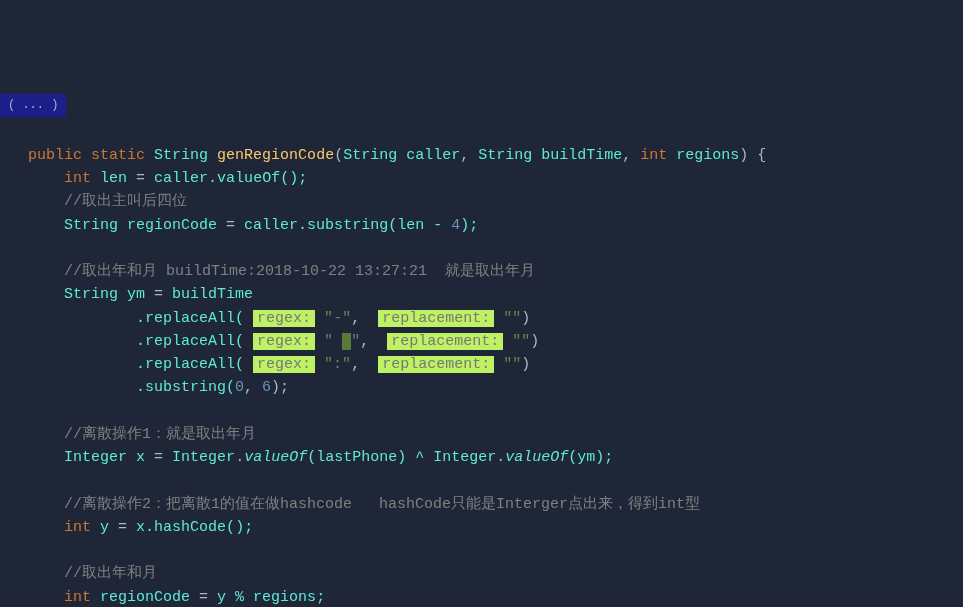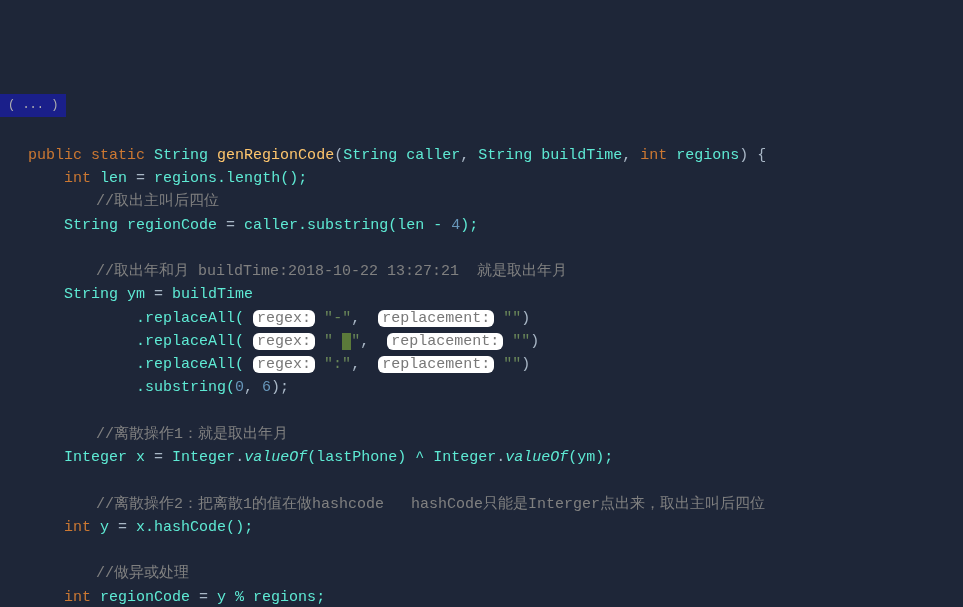--- a/index.html
+++ b/index.html
@@ -19,62 +19,62 @@
       font-size: 12px;
       display: inline-block;
     }
     .code {
       padding: 4px 10px;
     }
     .kw { color: #cc7832; margin-top: 40px; }
     .method { color: #ffc66d; text-align: right; }
     .str { color: #6a8759; }
     .num { color: #6897bb; }
-    .comment { color: #808080; margin-left: 32px; }
+    .comment { color: #808080; }
     .ident { color: #5eead4; }
     .op { color: #a9b7c6; }
     .paren { color: #a9b7c6; }
     .cursor {
       background: #5b7a3a;
       color: #6a8759;
     }
     .hint {
-      background: #ffffff;
+      background: #bef264;
       color: #787878;
       padding: 0 4px;
-      border-radius: 6px;
+      border-radius: 0;
     }
     .italic { font-style: italic; }
   </style>
 </head>
 <body>
 
 
 
 <div class="breadcrumb">( ... )</div>
 <div class="code">
 <span>  <span class="kw">public</span> <span class="kw">static</span> <span class="ident">String</span> <span class="method">genRegionCode</span><span class="paren">(</span><span class="ident">String</span> <span class="ident">caller</span><span class="op">, </span><span class="ident">String</span> <span class="ident">buildTime</span><span class="op">, </span><span class="kw">int</span> <span class="ident">regions</span><span class="paren">) {</span></span>
-<span>      <span class="kw">int</span> <span class="ident">len</span> <span class="op">=</span> <span class="ident">regions.length();</span></span>
+<span>      <span class="kw">int</span> <span class="ident">len</span> <span class="op">=</span> <span class="ident">caller.valueOf();</span></span>
 <span>      <span class="comment">//取出主叫后四位</span></span>
 <span>      <span class="ident">String</span> <span class="ident">regionCode</span> <span class="op">=</span> <span class="ident">caller.substring(len - </span><span class="num">4</span><span class="ident">);</span></span>
 <span></span>
 <span>      <span class="comment">//取出年和月 buildTime:2018-10-22 13:27:21  就是取出年月</span></span>
 <span>      <span class="ident">String</span> <span class="ident">ym</span> <span class="op">=</span> <span class="ident">buildTime</span></span>
 <span>              <span class="ident">.replaceAll(</span> <span class="hint">regex:</span> <span class="str">"</span><span class="str">-</span><span class="str">"</span><span class="op">, </span> <span class="hint">replacement:</span> <span class="str">""</span><span class="paren">)</span></span>
 <span>              <span class="ident">.replaceAll(</span> <span class="hint">regex:</span> <span class="str">" </span><span class="cursor"> </span><span class="str">"</span><span class="op">, </span> <span class="hint">replacement:</span> <span class="str">""</span><span class="paren">)</span></span>
 <span>              <span class="ident">.replaceAll(</span> <span class="hint">regex:</span> <span class="str">":"</span><span class="op">, </span> <span class="hint">replacement:</span> <span class="str">""</span><span class="paren">)</span></span>
 <span>              <span class="ident">.substring(</span><span class="num">0</span><span class="op">, </span><span class="num">6</span><span class="paren">);</span></span>
 <span></span>
 <span>      <span class="comment">//离散操作1：就是取出年月</span></span>
 <span>      <span class="ident">Integer</span> <span class="ident">x</span> <span class="op">=</span> <span class="ident">Integer</span><span class="op">.</span><span class="ident italic">valueOf</span><span class="ident">(lastPhone) ^ </span><span class="ident">Integer</span><span class="op">.</span><span class="ident italic">valueOf</span><span class="ident">(ym);</span></span>
 <span></span>
-<span>      <span class="comment">//离散操作2：把离散1的值在做hashcode   hashCode只能是Interger点出来，取出主叫后四位</span></span>
+<span>      <span class="comment">//离散操作2：把离散1的值在做hashcode   hashCode只能是Interger点出来，得到int型</span></span>
 <span>      <span class="kw">int</span> <span class="ident">y</span> <span class="op">=</span> <span class="ident">x.hashCode();</span></span>
 <span></span>
-<span>      <span class="comment">//做异或处理</span></span>
+<span>      <span class="comment">//取出年和月</span></span>
 <span>      <span class="kw">int</span> <span class="ident">regionCode</span> <span class="op">=</span> <span class="ident">y % regions;</span></span>
 <span></span>
 
 
 
 
 </div>
 
 
 

